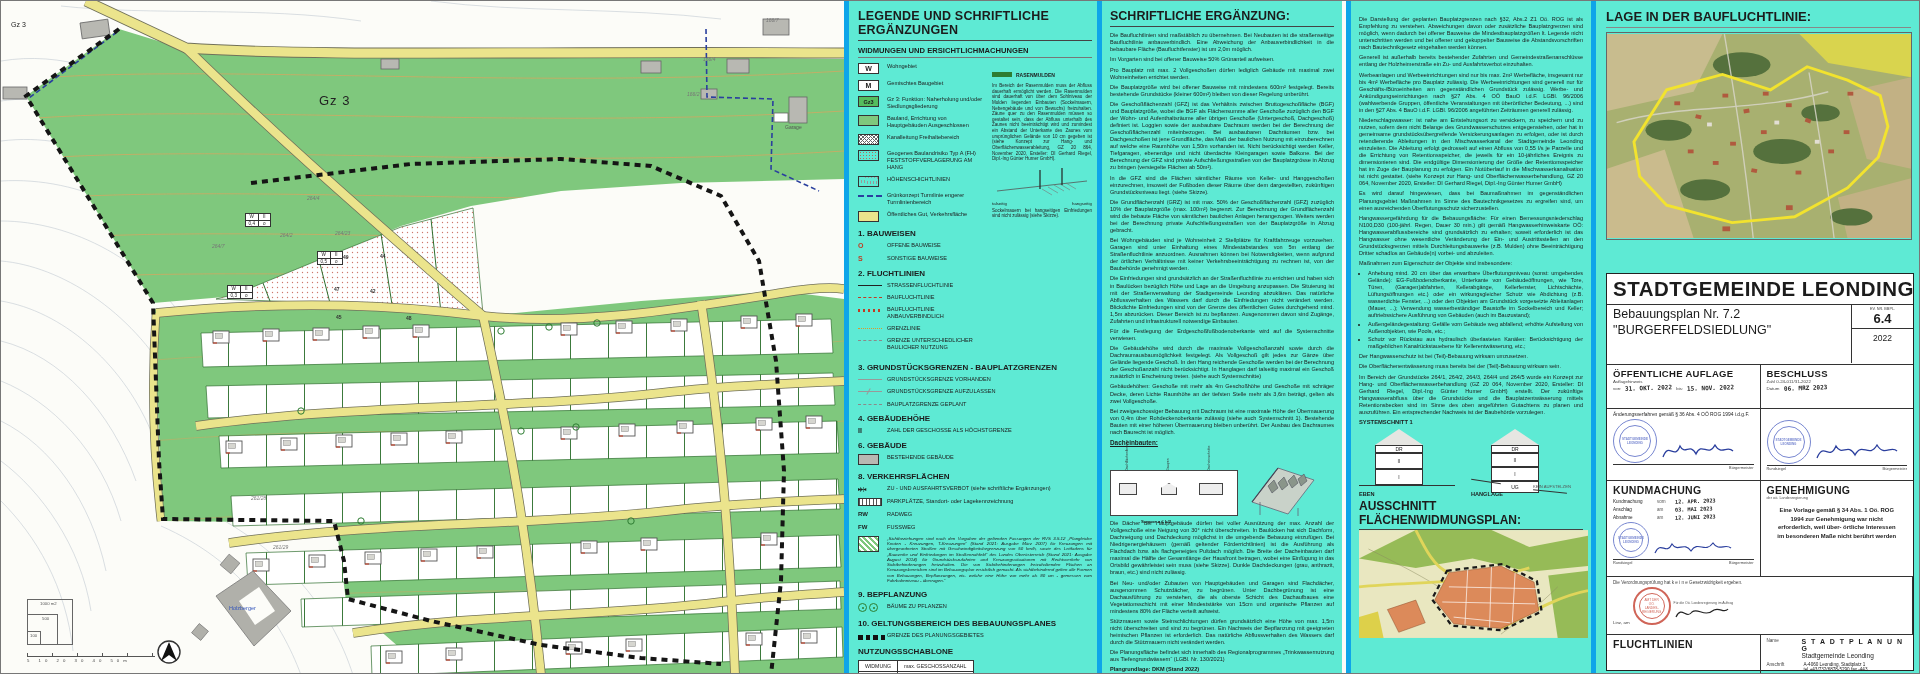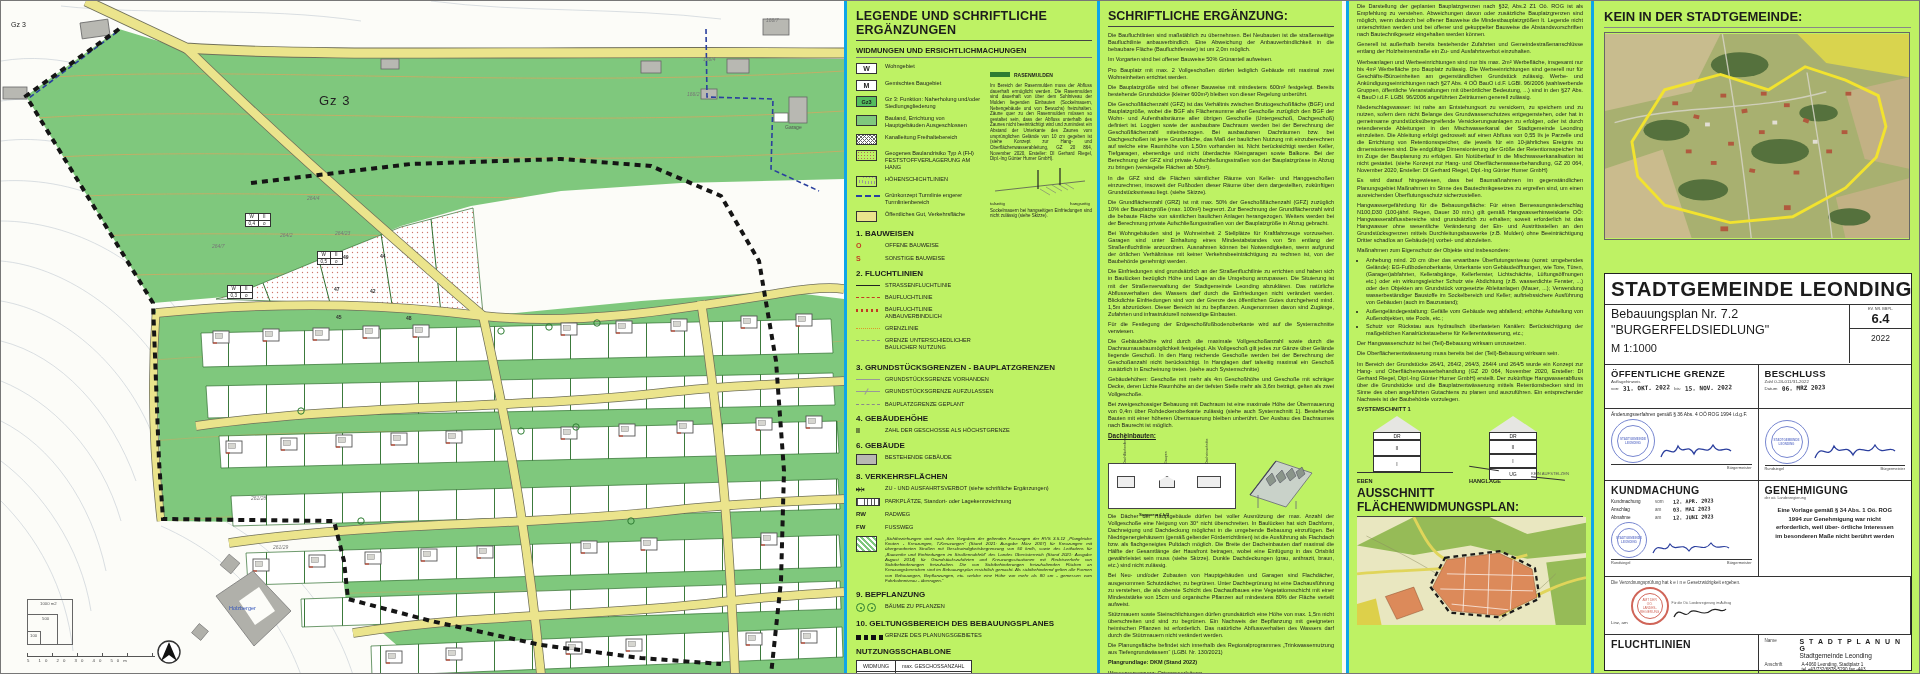--- a/index.html
+++ b/index.html
@@ -1,22 +1,22 @@
 <!DOCTYPE html>
 <html><head>
 <meta charset="utf-8">
 <style>
 *{margin:0;padding:0;box-sizing:border-box}
 body{font-family:"Liberation Sans",sans-serif;background:#e8e8e4;color:#1c1c1c}
 .sheet{position:relative;width:1920px;height:674px;background:#fbfbf7;overflow:hidden;border:1px solid #777}
-.panel{position:absolute;top:0;height:674px;background:#bef264;border-left:3px solid #0ea5e9}
+.panel{position:absolute;top:0;height:674px;background:#5eead4;border-left:5px solid #0ea5e9}
 #map-panel{left:0;width:843px;border-left:none;background:#fcfcf9}
 #legend-panel{left:843px;width:257px;padding:8px 9px}
 #col2-panel{left:1096px;width:245px;padding:8px 8px}
-#col3-panel{left:1345px;width:245px;padding:2px 8px}
+#col3-panel{left:1345px;width:245px;padding:15px 8px}
 #right-panel{left:1590px;width:330px;padding:8px 10px}
 
 .maplbl{position:absolute;font-size:5px;color:#777;font-style:italic}
 .houseno{position:absolute;font-size:5px;color:#333;font-weight:bold}
 .zone-big{position:absolute;font-size:13px;color:#222;letter-spacing:1px}
 .zone-corner{position:absolute;font-size:7px;color:#222}
 .garage{position:absolute;font-size:5px;color:#555}
 .holz{position:absolute;font-size:5.5px;color:#3355bb}
 .chip{position:absolute;width:26px;background:#fff;border:.7px solid #333;font-size:4.6px;line-height:1.25;text-align:center}
 .chip .r{display:flex}.chip .r span{flex:1}
@@ -764,21 +764,21 @@
           <line x1="100" y1="92" x2="160" y2="98"></line>
         <line x1="115" y1="40" x2="112" y2="100"></line>
           <line x1="140" y1="39" x2="138" y2="103"></line>
           <line x1="165" y1="45" x2="162" y2="98"></line>
       </g>
       <polygon points="93,43 152,36 188,54 193,86 151,106 98,101 77,73" fill="none" stroke="#1a1a1a" stroke-width="2.4" stroke-dasharray="5 4"></polygon>
     </svg>
   </div>
 
   <div class="panel" id="right-panel">
-    <h1 class="lage">KEIN IN DER STADTGEMEINDE:</h1>
+    <h1 class="lage">LAGE IN DER BAUFLUCHTLINIE:</h1>
     <svg class="photo" width="306" height="208" viewBox="0 0 316 212">
       <rect width="316" height="212" fill="#a8b070"></rect>
       <polygon points="0,0 120,0 90,60 0,80" fill="#c8bc8e"></polygon>
       <polygon points="200,0 316,0 316,45 230,30" fill="#d9d44e"></polygon>
       <polygon points="250,60 316,45 316,140 270,130" fill="#c2b184"></polygon>
       <polygon points="0,140 60,120 90,212 0,212" fill="#cabb8d"></polygon>
       <polygon points="240,170 316,150 316,212 250,212" fill="#c2b184"></polygon>
       <g fill="#55713d">
         <ellipse cx="140" cy="32" rx="30" ry="13"></ellipse>
           <ellipse cx="64" cy="100" rx="24" ry="11"></ellipse>
@@ -821,31 +821,30 @@
     </svg>
 
     <div class="tblock">
       <div class="tb-row">
         <div class="org">STADTGEMEINDE LEONDING</div>
       </div>
       <div class="tb-row" style="height:60px">
         <div class="pname">
           <div>Bebauungsplan Nr. 7.2</div>
           <div>"BURGERFELDSIEDLUNG"</div>
-          <div class="mscale" style="padding:4px 0 0">M 1:1000</div>
         </div>
         <div class="evbox">
           <div class="l">EV. NR. BBPL.</div>
           <div class="n">6.4</div>
           <div class="y">2022</div>
         </div>
       </div>
       <div class="tb-row half" style="height:44px">
         <div>
-          <div class="hd">ÖFFENTLICHE GRENZE</div>
+          <div class="hd">ÖFFENTLICHE AUFLAGE</div>
           <div class="tiny">Auflagehinweis</div>
           <div style="display:flex;gap:4px;align-items:baseline">
             <span class="tiny">von:</span>
             <span class="stampdate">31. OKT. 2022</span>
             <span class="tiny">bis:</span>
             <span class="stampdate">15. NOV. 2022</span>
           </div>
         </div>
         <div>
           <div class="hd">BESCHLUSS</div>

